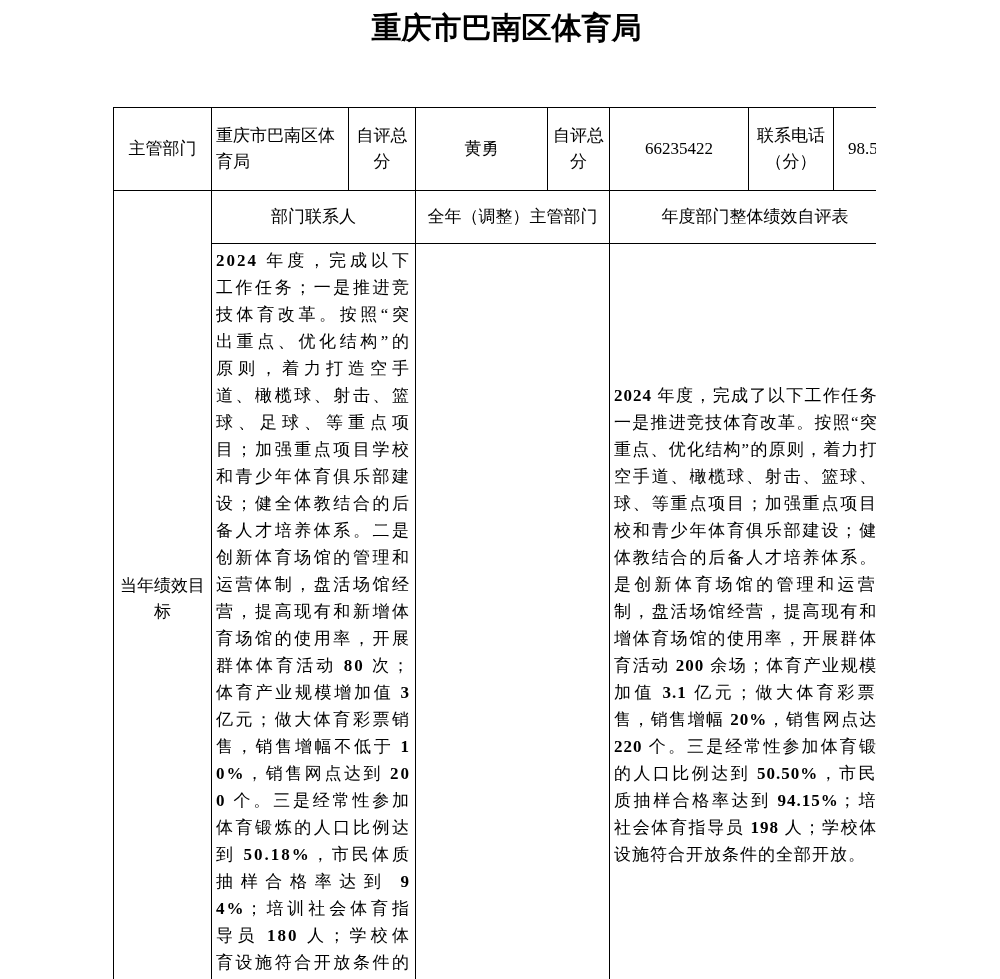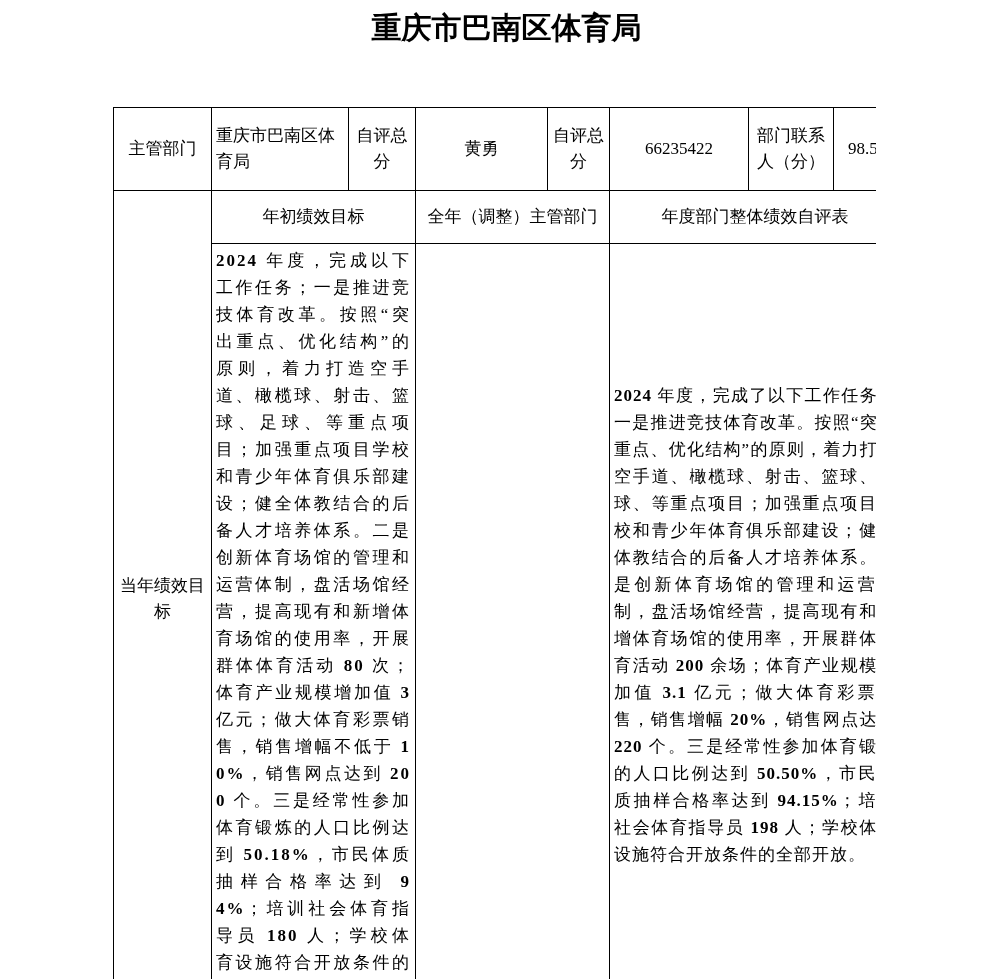--- a/index.html
+++ b/index.html
@@ -86,26 +86,26 @@
       <col style="width:67px">
     </colgroup>
     <tbody>
       <tr class="row-info">
         <td>主管部门</td>
         <td class="cell-left">重庆市巴南区体育局</td>
         <td>自评总分</td>
         <td>黄勇</td>
         <td>自评总分</td>
         <td>66235422</td>
-        <td>部门联系人（分）</td>
+        <td>联系电话（分）</td>
         <td>98.57</td>
       </tr>
       <tr class="row-head">
         <td rowspan="2">当年绩效目标</td>
-        <td colspan="2">年初绩效目标</td>
+        <td colspan="2">部门联系人</td>
         <td colspan="2">全年（调整）主管部门</td>
         <td colspan="3">年度部门整体绩效自评表</td>
       </tr>
       <tr class="row-body">
         <td colspan="2" class="para para-top"><b>2024</b> 年度，完成以下工作任务；一是推进竞技体育改革。按照“突出重点、优化结构”的原则，着力打造空手道、橄榄球、射击、篮球、足球、等重点项目；加强重点项目学校和青少年体育俱乐部建设；健全体教结合的后备人才培养体系。二是创新体育场馆的管理和运营体制，盘活场馆经营，提高现有和新增体育场馆的使用率，开展群体体育活动 <b>80</b> 次；体育产业规模增加值 <b>3</b> 亿元；做大体育彩票销售，销售增幅不低于 <b>10%</b>，销售网点达到 <b>200</b> 个。三是经常性参加体育锻炼的人口比例达到 <b>50.18%</b>，市民体质抽样合格率达到 <b>94%</b>；培训社会体育指导员 <b>180</b> 人；学校体育设施符合开放条件的全部开放。</td>
         <td colspan="2"></td>
         <td colspan="3" class="para para-mid"><b>2024</b> 年度，完成了以下工作任务；一是推进竞技体育改革。按照“突出重点、优化结构”的原则，着力打造空手道、橄榄球、射击、篮球、足球、等重点项目；加强重点项目学校和青少年体育俱乐部建设；健全体教结合的后备人才培养体系。二是创新体育场馆的管理和运营体制，盘活场馆经营，提高现有和新增体育场馆的使用率，开展群体体育活动 <b>200</b> 余场；体育产业规模增加值 <b>3.1</b> 亿元；做大体育彩票销售，销售增幅 <b>20%</b>，销售网点达到 <b>220</b> 个。三是经常性参加体育锻炼的人口比例达到 <b>50.50%</b>，市民体质抽样合格率达到 <b>94.15%</b>；培训社会体育指导员 <b>198</b> 人；学校体育设施符合开放条件的全部开放。</td>
       </tr>
     </tbody>
   </table>

